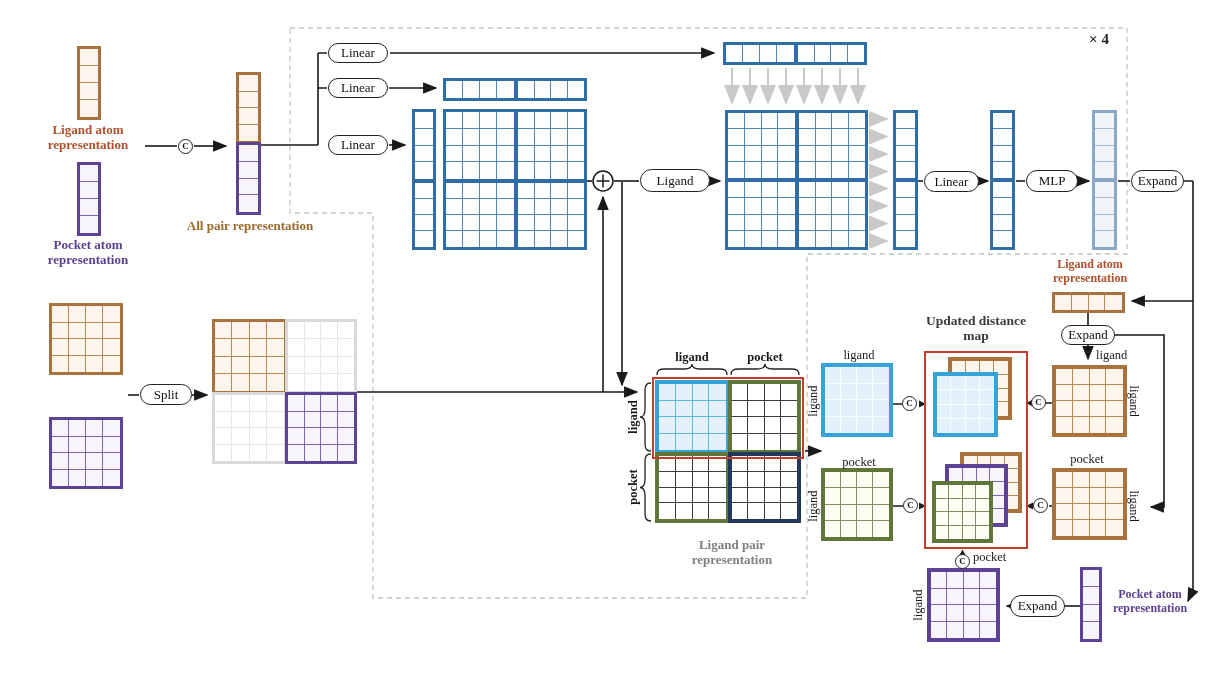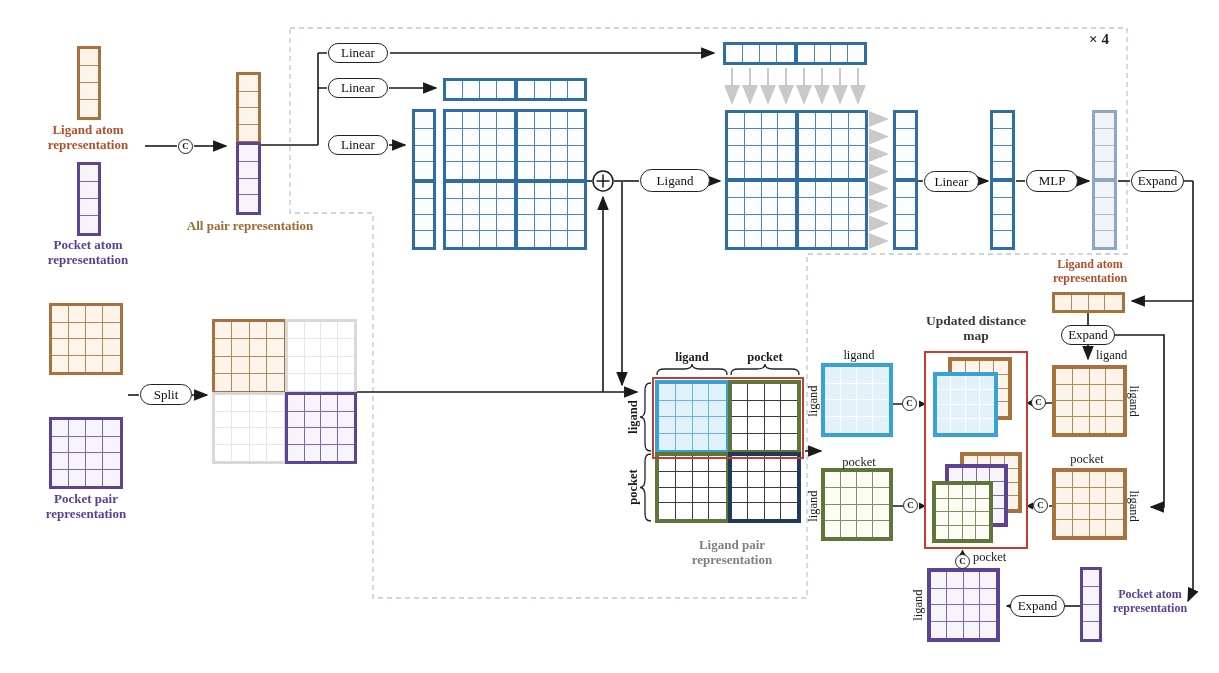--- a/index.html
+++ b/index.html
@@ -755,21 +755,20 @@
   <div class="cc" style="left:178px;top:139px">C</div>
   <div class="cc" style="left:902px;top:396px">C</div>
   <div class="cc" style="left:903px;top:498px">C</div>
   <div class="cc" style="left:1031px;top:395px">C</div>
   <div class="cc" style="left:1033px;top:498px">C</div>
   <div class="cc" style="left:955px;top:554px">C</div>
 
   <div class="lbl b" style="left:26px;top:123px;width:124px;color:var(--brown_text)">Ligand atom representation</div>
   <div class="lbl b" style="left:26px;top:238px;width:124px;color:var(--purple_text)">Pocket atom representation</div>
   <div class="lbl b" style="left:168px;top:219px;width:164px;color:var(--tan_text)">All pair representation</div>
-  <div class="lbl b" style="left:24px;top:492px;width:124px;color:var(--purple_text)">Pocket pair representation</div>
   <div class="lbl b" style="left:684px;top:538px;width:96px;color:var(--gray_text)">Ligand pair representation</div>
   <div class="lbl b" style="left:921px;top:313px;width:110px;font-size:13.5px;color:var(--title_text)">Updated distance map</div>
   <div class="lbl b" style="left:1043px;top:258px;width:94px;font-size:12px;color:var(--brown_text)">Ligand atom representation</div>
   <div class="lbl b" style="left:1104px;top:588px;width:92px;font-size:12px;color:var(--purple_text)">Pocket atom representation</div>
   <div class="lbl b" style="left:1079px;top:31px;width:40px;font-size:15px;color:#222">× 4</div>
 
   <div class="lbl sm b" style="left:664px;top:350px;width:56px">ligand</div>
   <div class="lbl sm b" style="left:737px;top:350px;width:56px">pocket</div>
   <div class="lbl sm b rl" style="left:610px;top:410px;width:46px">ligand</div>
   <div class="lbl sm b rl" style="left:610px;top:480px;width:46px">pocket</div>

